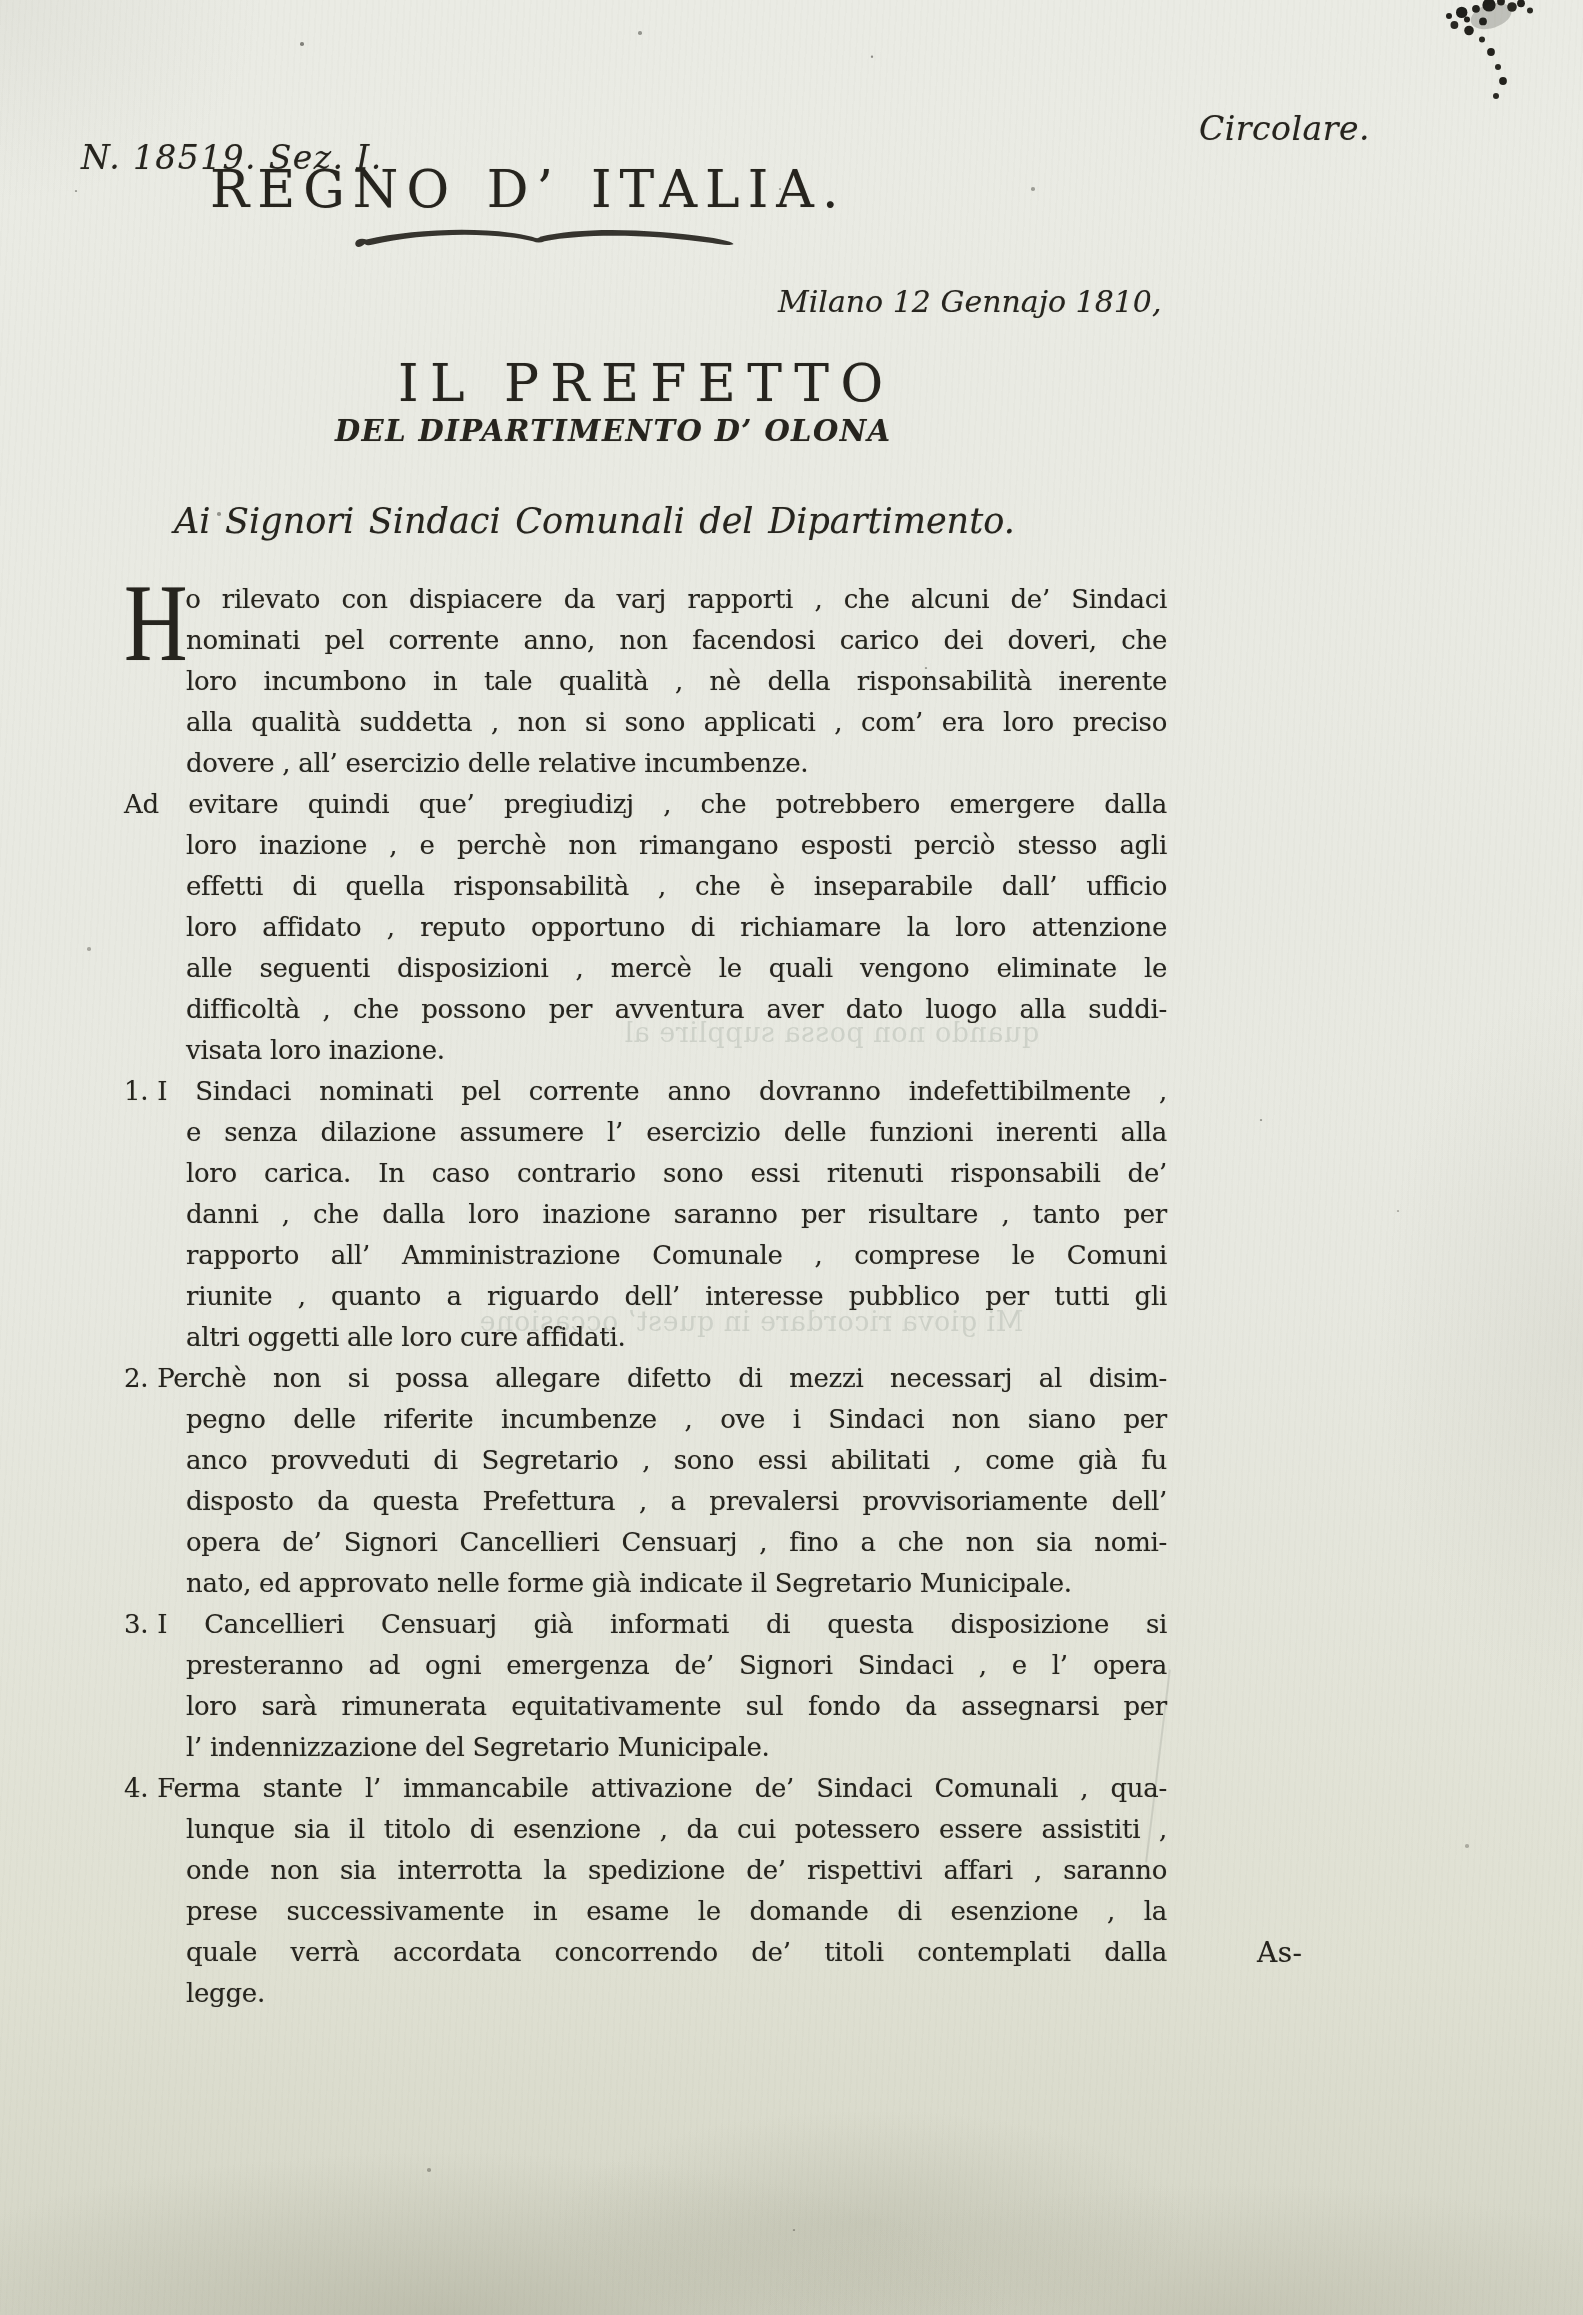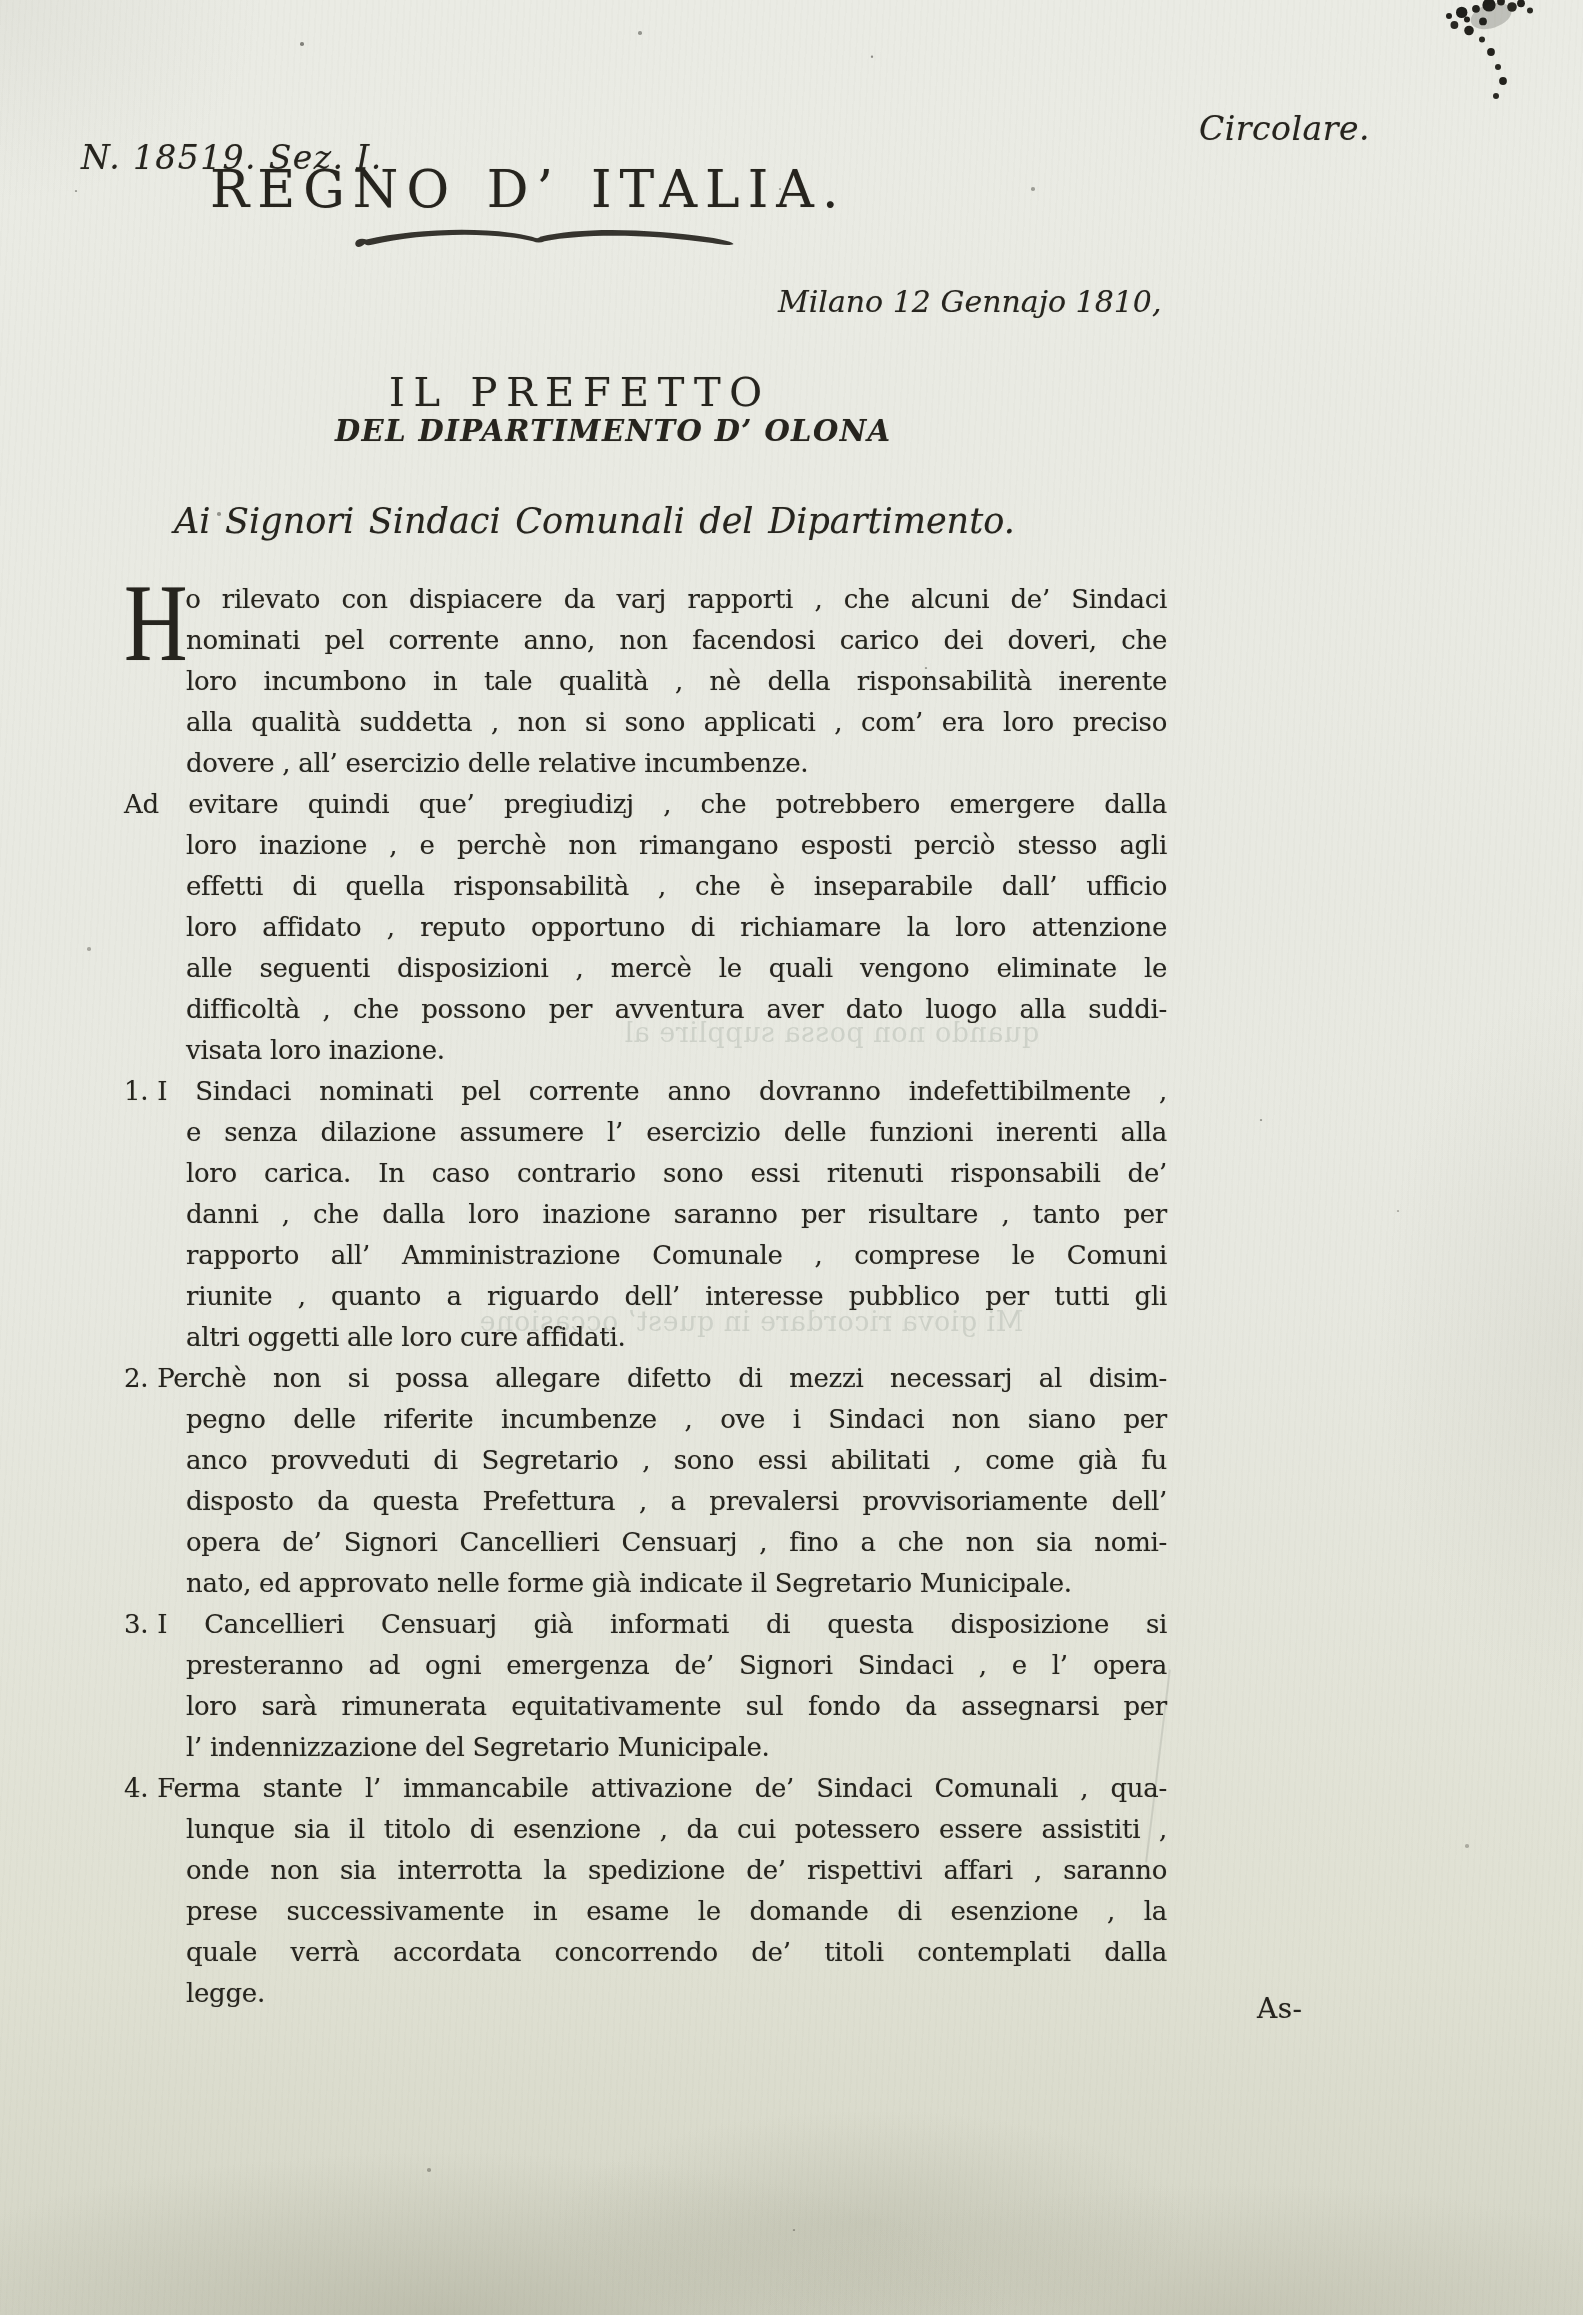--- a/index.html
+++ b/index.html
@@ -14,32 +14,32 @@
       radial-gradient(ellipse 452px 163px at 55% 96%, rgba(130,130,108,.18), transparent 70%),
       repeating-linear-gradient(93deg, rgba(120,120,100,.025) 0 1.8px, rgba(0,0,0,0) 1.8px 6.3px),
       linear-gradient(180deg,#eaebe4 0%,#e7e8e0 55%,#dfe0d2 85%,#d3d4c5 100%);
     text-shadow:0 0 0.9px rgba(38,36,30,.35);
   }
   .docnum{position:absolute;left:81px;top:101px;font-style:italic;font-size:33px;letter-spacing:1.4px;margin-top:37px;}
   .doctype{position:absolute;left:1167px;top:109px;font-style:italic;font-size:33px;letter-spacing:0.5px;margin-left:32px;}
   .title{position:absolute;left:210px;top:159px;font-size:52px;letter-spacing:.155em;word-spacing:.1em;white-space:nowrap;}
   .brace{position:absolute;left:351px;top:225px;}
   .dateline{position:absolute;left:778px;top:284px;font-style:italic;font-size:30px;}
-  .issuer{position:absolute;left:389px;top:353px;font-size:40px;letter-spacing:.22em;white-space:nowrap;margin-top:16px;}
+  .issuer{position:absolute;left:398px;top:353px;font-size:52px;letter-spacing:.22em;white-space:nowrap;}
   .issuersub{position:absolute;left:335px;top:414px;font-size:29px;font-style:italic;font-weight:bold;letter-spacing:.05em;white-space:nowrap;}
   .salutation{position:absolute;left:174px;top:501px;font-size:35px;font-style:italic;word-spacing:.1em;white-space:nowrap;}
   .bodyblock{position:absolute;left:124px;top:579px;width:1043px;font-size:26px;line-height:41px;
              text-align:justify;letter-spacing:-0.3px;}
   .line{height:41px;overflow:visible;}
   .cont{margin-left:62px;}
   .j{text-align-last:justify;}
   .num{margin-right:9px;}
   .dropcap{float:left;width:54px;height:87px;margin:0.9px 7.2px 0 0;font-size:110px;line-height:87px;
            transform:scaleX(.8);transform-origin:0 50%;font-family:"Liberation Serif",serif;}
-  .catchword{position:absolute;left:1257px;top:1992px;font-size:28px;letter-spacing:0.5px;text-align:center;}
+  .catchword{position:absolute;left:1257px;top:1936px;font-size:28px;letter-spacing:0.5px;text-align:center;}
   .bleed{position:absolute;transform:scaleX(-1);font-size:27px;color:#55655a;opacity:.17;
          filter:blur(0.5px);letter-spacing:0.5px;white-space:nowrap;text-shadow:none;}
   .b1{left:624px;top:1017px;}
   .b2{left:479px;top:1306px;}
   .crease{position:absolute;left:1157px;top:1669px;width:1.8px;height:194px;
           background:rgba(90,95,85,.16);transform:rotate(7deg);}
   .inkblot{position:absolute;left:1446px;top:12.7px;width:6.3px;height:6.3px;border-radius:50%;background:#23221d;
     box-shadow:12.7px -3.6px 0 2.7px #1f1f1b,27px -7.2px 0 0.9px #23221d,40px -11px 0 3.6px #1f1f1b,
       52px -14.5px 0 0.9px #23221d,63px -9px 0 1.8px #2a2923,5.4px 9px 0 0.9px #2a2923,
       20px 14.5px 0 1.8px #23221d,33px 23.5px 0 0 #2a2923,42px 36px 0 0.9px #23221d,

